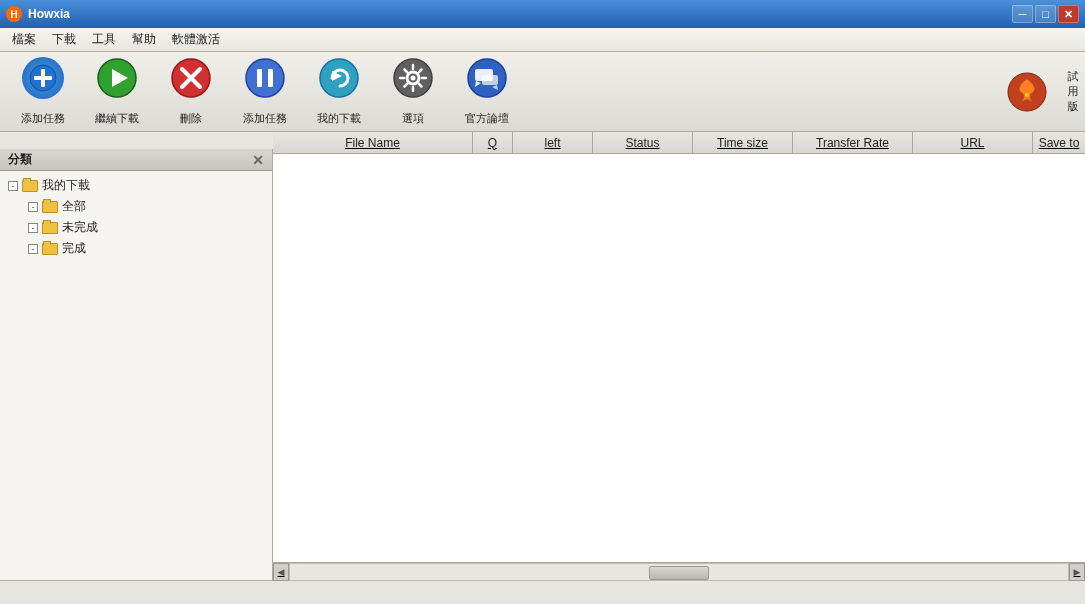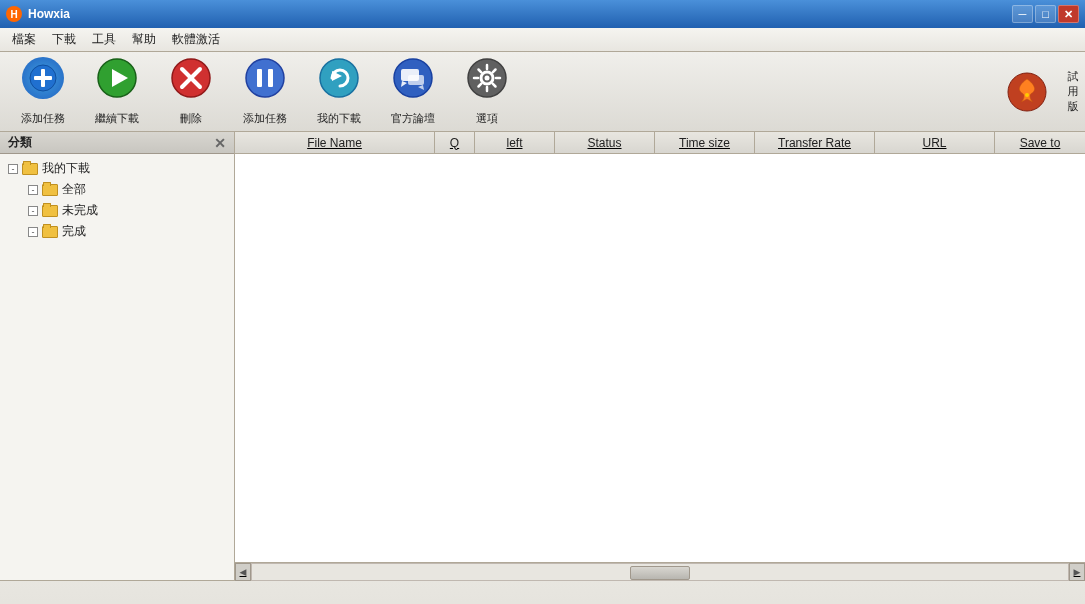--- a/index.html
+++ b/index.html
@@ -133,25 +133,26 @@
 
     
     .main {
       display: flex;
       height: calc(604px - 28px - 24px - 80px - 24px);
       background: #e8e6e0;
     }
 
     
     .sidebar {
-      width: 235px;
+      width: 273px;
       border-right: 1px solid #b0a898;
       background: #f5f4f0;
       display: flex;
       flex-direction: column;
+      margin-top: 17px;
     }
     .sidebar-header {
       background: linear-gradient(to bottom, #d8d6d0 0%, #c8c6c0 100%);
       height: 22px;
       display: flex;
       align-items: center;
       justify-content: space-between;
       padding: 0 8px;
       border-bottom: 1px solid #a0988c;
       font-size: 12px;
@@ -373,33 +374,20 @@
 
   <div class="toolbar-btn">
     <div class="toolbar-icon">
       <svg width="42" height="42" viewBox="0 0 42 42">
         <circle cx="21" cy="21" r="19" fill="#30a0c0" stroke="#1870a0" stroke-width="1.5"></circle>
         <path d="M14 21 A8 8 0 1 1 22 29" stroke="white" stroke-width="3" fill="none" stroke-linecap="round"></path>
         <polygon points="14,14 14,24 24,19" fill="white"></polygon>
       </svg>
     </div>
     <span>我的下載</span>
-  </div>
-
-  <div class="toolbar-btn">
-    <div class="toolbar-icon">
-      <svg width="42" height="42" viewBox="0 0 42 42">
-        <circle cx="21" cy="21" r="19" fill="#3060c0" stroke="#1840a0" stroke-width="1.5"></circle>
-        <rect x="9" y="12" width="18" height="12" rx="2" fill="white" opacity="0.9"></rect>
-        <polygon points="10,24 9,30 15,26" fill="white" opacity="0.9"></polygon>
-        <rect x="16" y="18" width="16" height="10" rx="2" fill="white" opacity="0.7"></rect>
-        <polygon points="31,28 32,33 26,30" fill="white" opacity="0.7"></polygon>
-      </svg>
-    </div>
-    <span>官方論壇</span>
   </div>
 
   <div class="toolbar-btn">
     <div class="toolbar-icon">
       <svg width="42" height="42" viewBox="0 0 42 42">
         <circle cx="21" cy="21" r="19" fill="#606060" stroke="#404040" stroke-width="1.5"></circle>
         <circle cx="21" cy="21" r="6" fill="none" stroke="white" stroke-width="3"></circle>
         <circle cx="21" cy="21" r="2.5" fill="white"></circle>
         <g stroke="white" stroke-width="2.5" stroke-linecap="round">
           <line x1="21" y1="8" x2="21" y2="12"></line>
@@ -409,20 +397,33 @@
           <line x1="12.5" y1="12.5" x2="15.3" y2="15.3"></line>
           <line x1="26.7" y1="26.7" x2="29.5" y2="29.5"></line>
           <line x1="29.5" y1="12.5" x2="26.7" y2="15.3"></line>
           <line x1="15.3" y1="26.7" x2="12.5" y2="29.5"></line>
         </g>
       </svg>
     </div>
     <span>選項</span>
   </div>
 
+  <div class="toolbar-btn">
+    <div class="toolbar-icon">
+      <svg width="42" height="42" viewBox="0 0 42 42">
+        <circle cx="21" cy="21" r="19" fill="#3060c0" stroke="#1840a0" stroke-width="1.5"></circle>
+        <rect x="9" y="12" width="18" height="12" rx="2" fill="white" opacity="0.9"></rect>
+        <polygon points="10,24 9,30 15,26" fill="white" opacity="0.9"></polygon>
+        <rect x="16" y="18" width="16" height="10" rx="2" fill="white" opacity="0.7"></rect>
+        <polygon points="31,28 32,33 26,30" fill="white" opacity="0.7"></polygon>
+      </svg>
+    </div>
+    <span>官方論壇</span>
+  </div>
+
 
   <div class="toolbar-spacer"></div>
 
   <div class="trial-btn">
     <div class="trial-icon">
       <svg width="42" height="42" viewBox="0 0 42 42">
         <ellipse cx="21" cy="21" rx="19" ry="19" fill="#c04020" stroke="#802010" stroke-width="1"></ellipse>
         <path d="M21 8 C15 12 12 17 14 20 C16 23 18 22 18 25 C18 29 15 31 15 31 L21 28 L27 31 C27 31 24 29 24 25 C24 22 26 23 28 20 C30 17 27 12 21 8Z" fill="#ff8020" stroke="#c05010" stroke-width="0.5"></path>
         <circle cx="21" cy="24" r="2" fill="#ffcc00"></circle>
       </svg>

